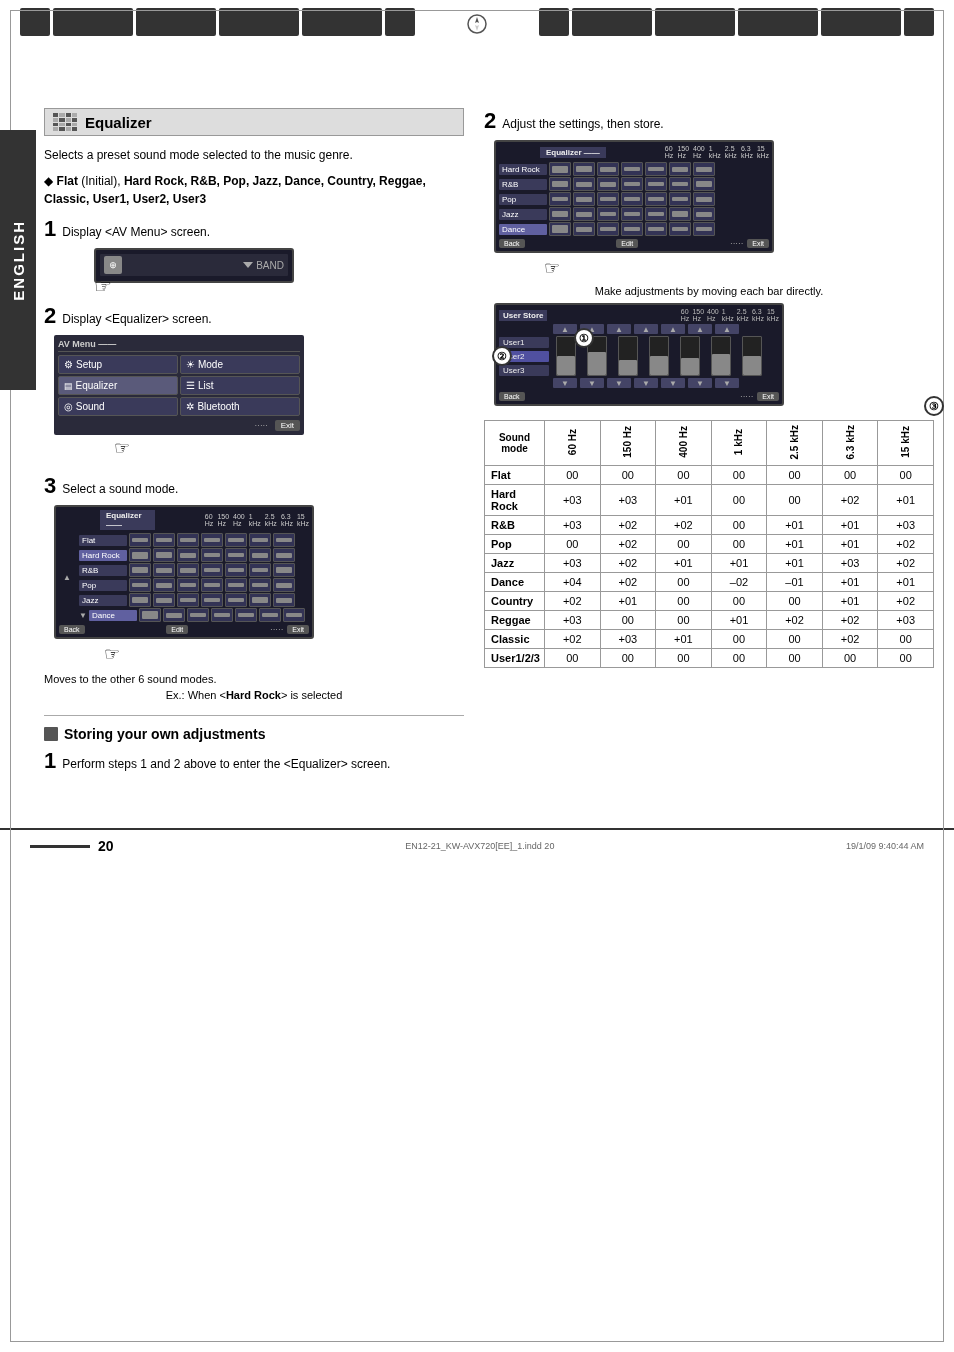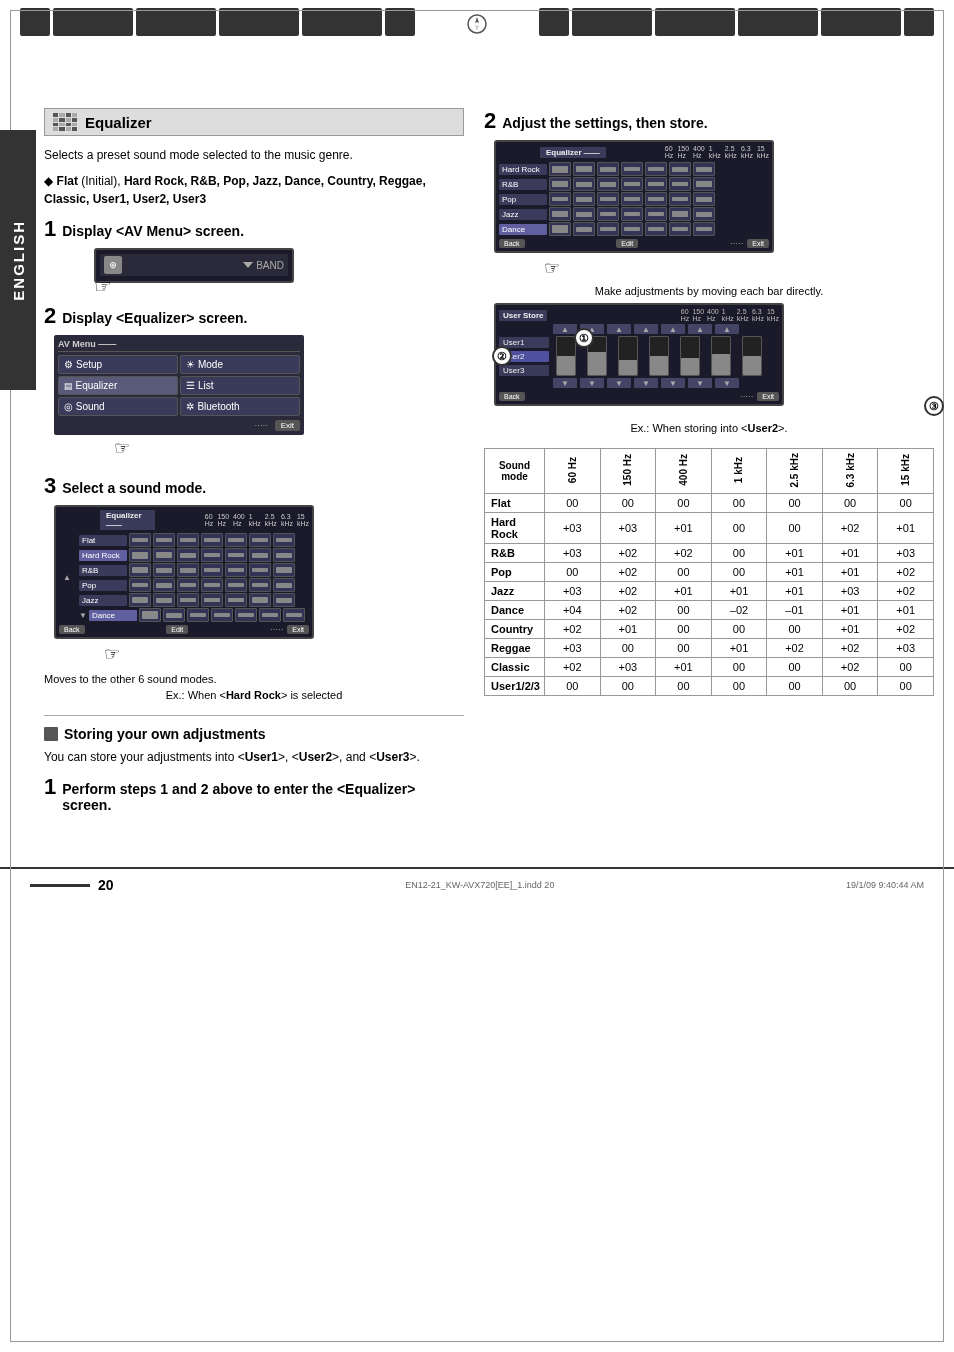--- a/index.html
+++ b/index.html
@@ -126,22 +126,22 @@
       display: flex;
       align-items: baseline;
       gap: 6px;
       margin-bottom: 6px;
     }
     .step-num {
       font-size: 22px;
       font-weight: bold;
     }
     .step-title {
-      font-size: 14px;
-      font-weight: bold;
+      font-size: 12px;
+      font-weight: normal;
     }
 
     
     .av-menu-screen {
       background: #2a2a3a;
       color: #fff;
       padding: 4px;
       font-size: 10px;
       border-radius: 2px;
     }
@@ -828,23 +828,20 @@
       <p class="note-text" style="margin-top:8px;">Moves to the other 6 sound modes.</p>
       <p class="note-text" style="text-align:center;">Ex.: When &lt;<strong>Hard Rock</strong>&gt; is selected</p>
     </div>
 
     <hr class="section-divider">
 
     <div class="sub-heading">
       <div class="sub-heading-icon"></div>
       <span>Storing your own adjustments</span>
     </div>
-    <p class="body-text">
-      You can store your adjustments into &lt;<strong>User1</strong>&gt;, &lt;<strong>User2</strong>&gt;, and &lt;<strong>User3</strong>&gt;.
-    </p>
 
     <div class="step">
       <div class="step-header">
         <span class="step-num">1</span>
         <span class="step-title">Perform steps 1 and 2 above to enter the &lt;Equalizer&gt; screen.</span>
       </div>
     </div>
 
   </div>
 
@@ -1111,23 +1108,20 @@
             <div style="display:flex;align-items:center;">
               <span class="five-dots">·····</span>
               <span class="eq-btn">Exit</span>
             </div>
           </div>
         </div>
 
         <div class="circle-badge" style="position:absolute;bottom:-10px;right:-10px;">③</div>
       </div>
 
-      <p class="example-text" style="margin-top:16px;">
-        Ex.: When storing into &lt;<strong>User2</strong>&gt;.
-      </p>
     </div>
 
     <div class="preset-section">
       <table class="preset-table">
         <thead>
           <tr>
             <th class="sound-mode-th">Sound<br>mode</th>
             <th><span class="rotate-text">60 Hz</span></th>
             <th><span class="rotate-text">150 Hz</span></th>
             <th><span class="rotate-text">400 Hz</span></th>

